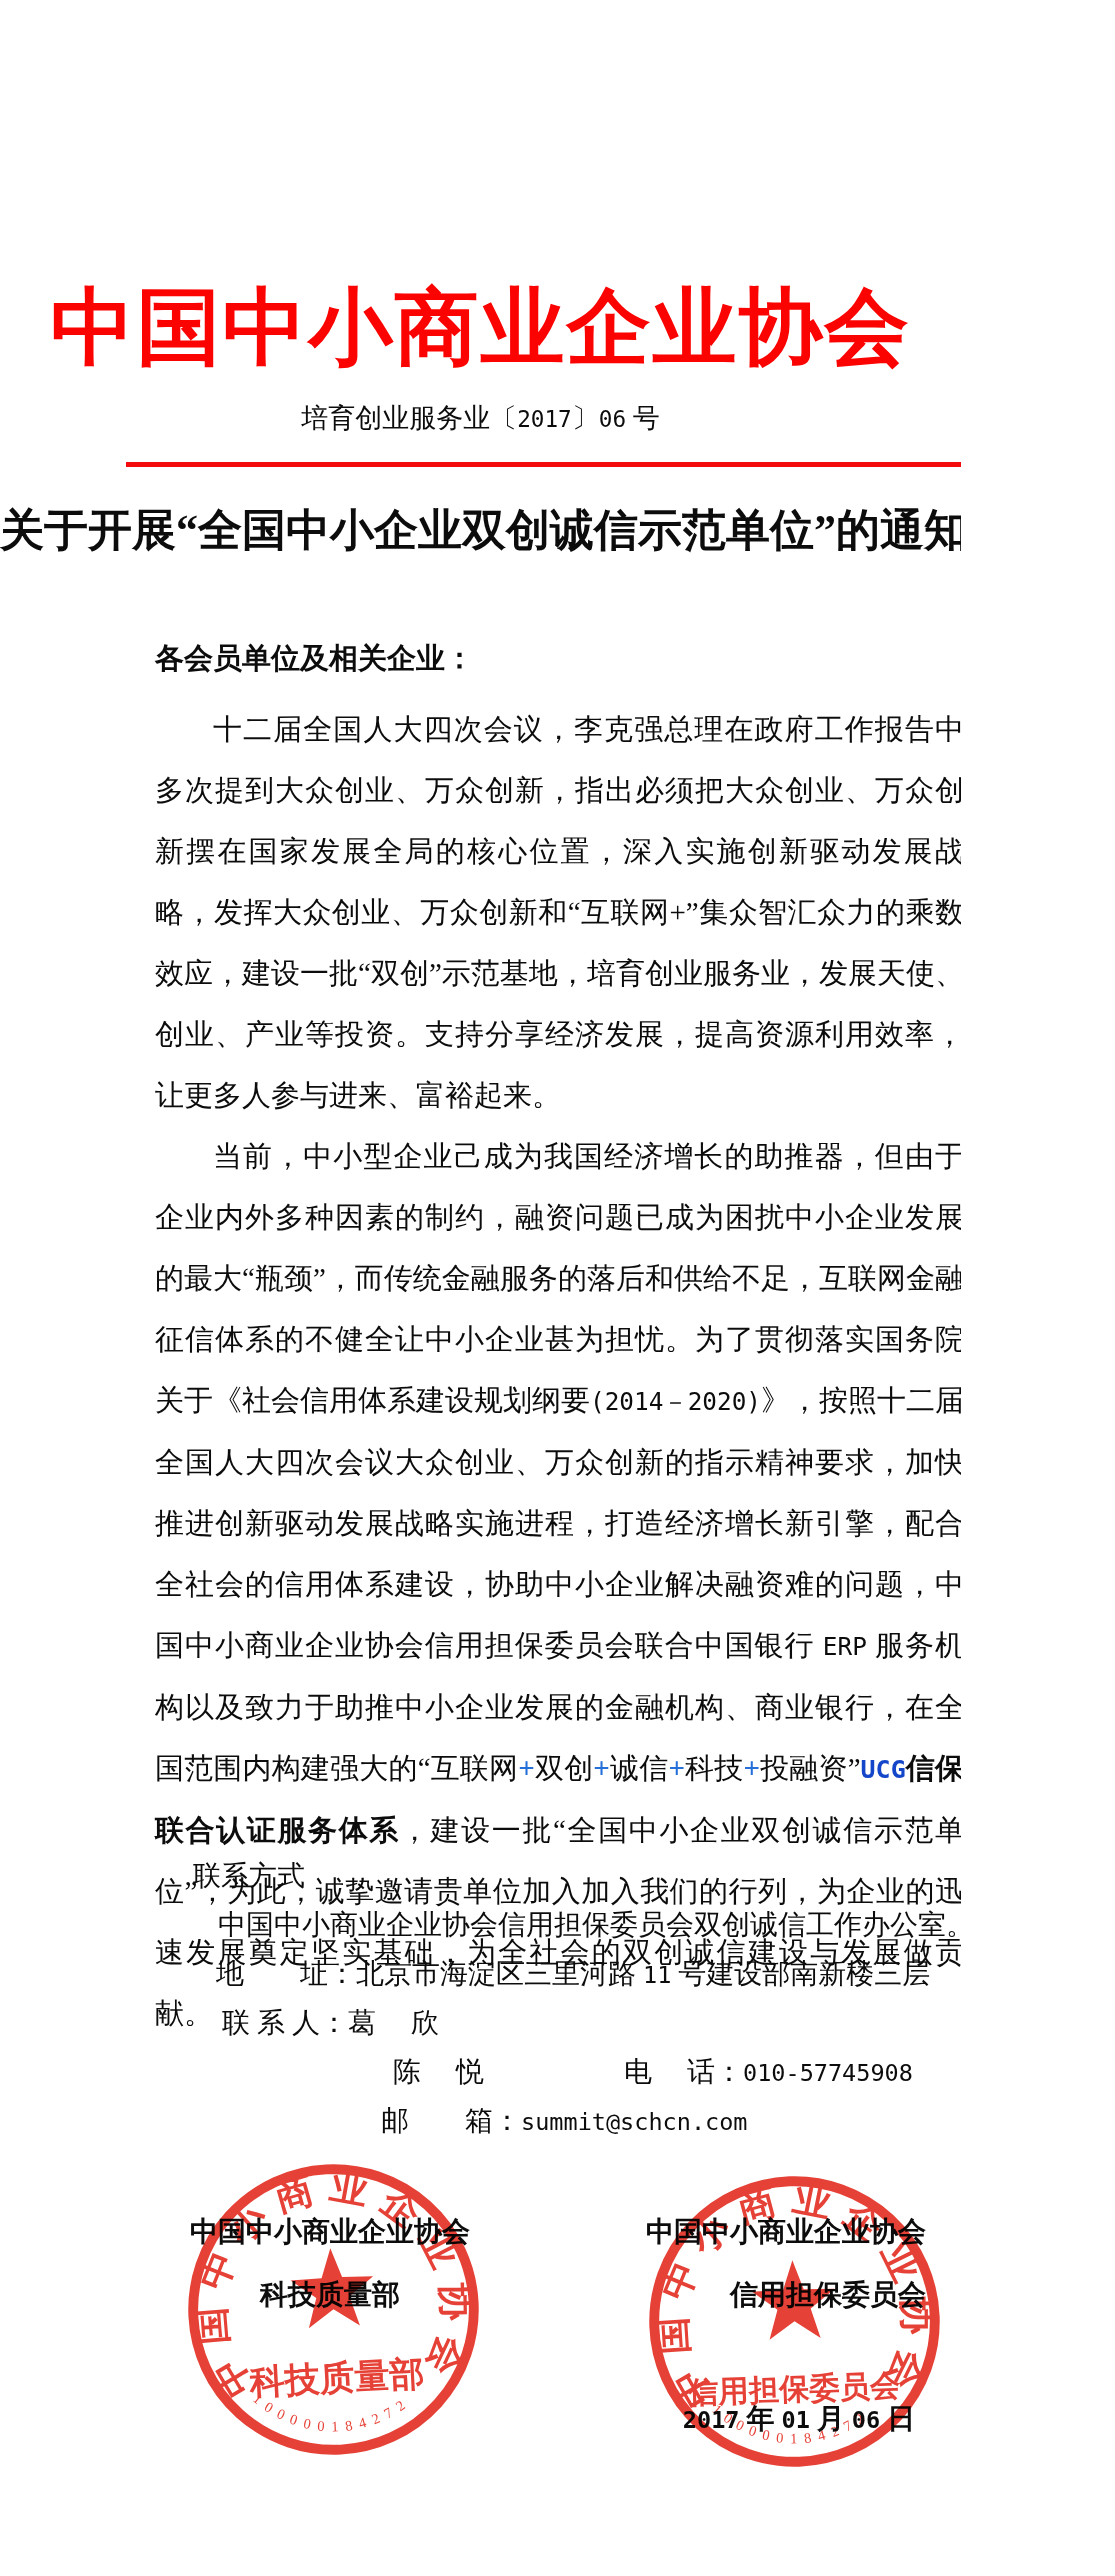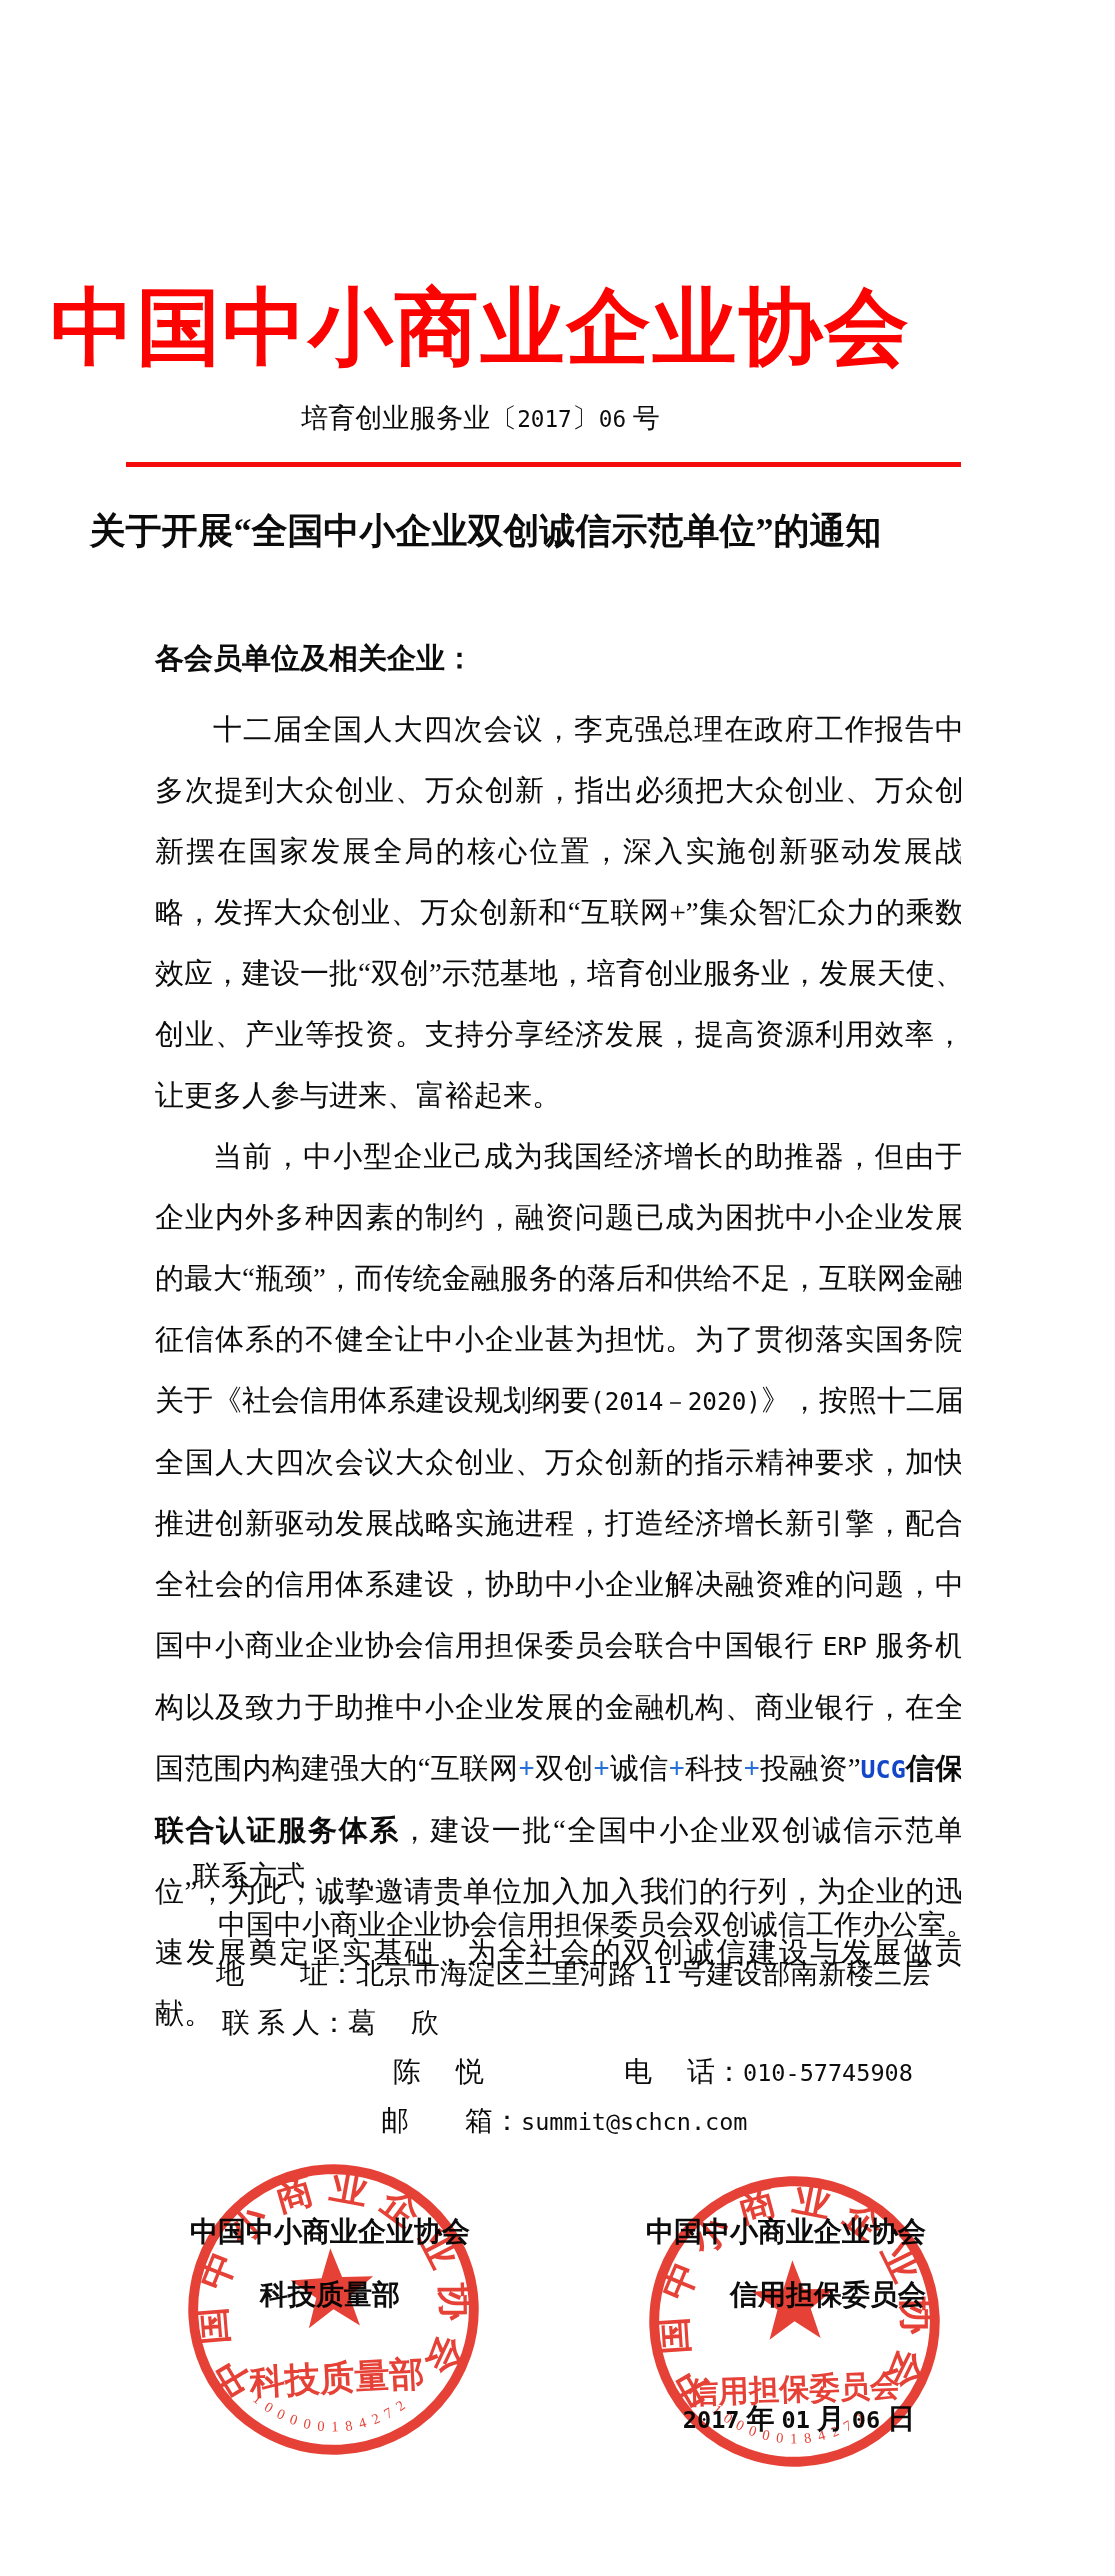--- a/index.html
+++ b/index.html
@@ -24,23 +24,23 @@
     position:absolute;top:401px;left:0;right:0;
     text-align:center;
     font-size:27px;line-height:34px;
     white-space:nowrap;
   }
   .red-rule{
     position:absolute;top:462px;left:126px;
     width:861px;height:4.7px;
   }
   .notice-heading{
-    position:absolute;top:510px;left:10px;right:0;
+    position:absolute;top:510px;left:0;right:0;
     text-align:center;
-    font-size:36px;line-height:42px;
+    font-size:44px;line-height:42px;
     font-weight:bold;
     white-space:nowrap;
   }
   .salutation{
     position:absolute;top:641px;left:155px;
     font-size:29px;line-height:35px;
     font-weight:bold;
   }
   .body-block{
     position:absolute;top:699px;left:155px;width:809px;

